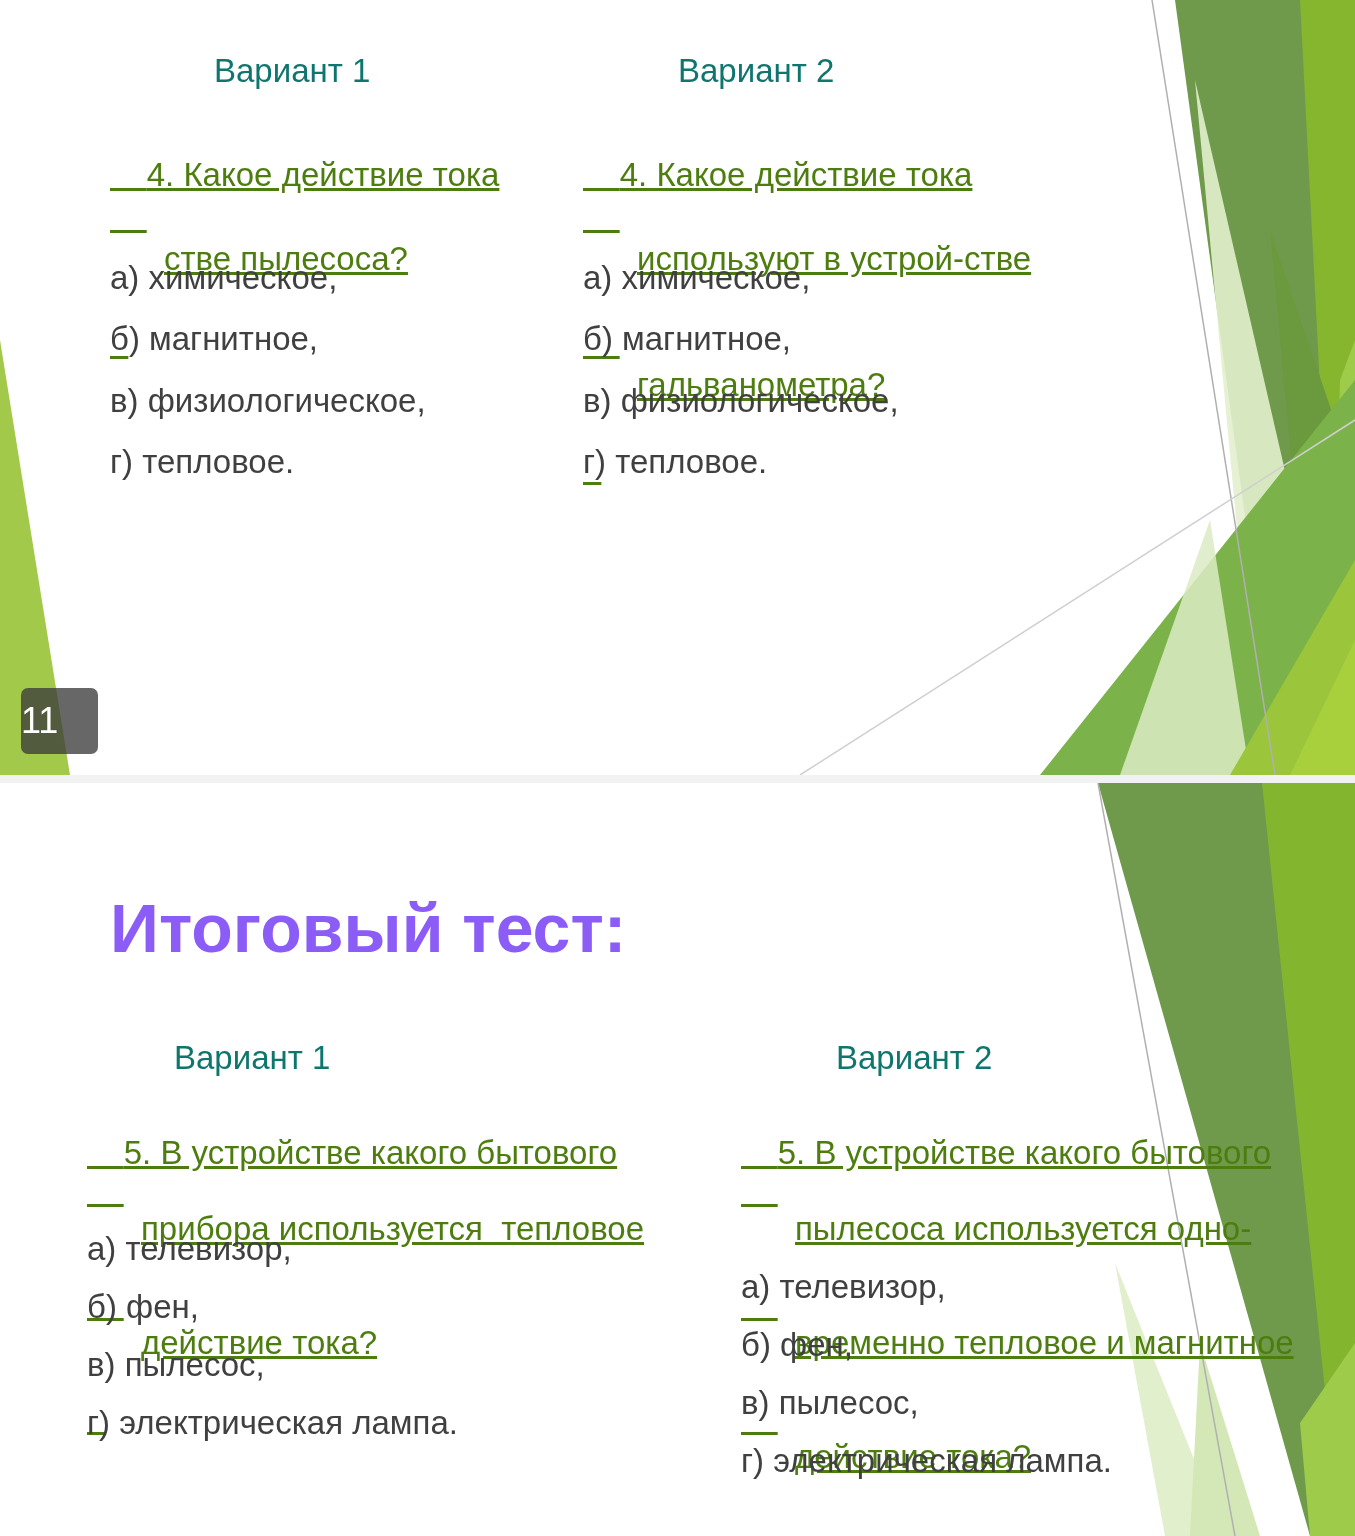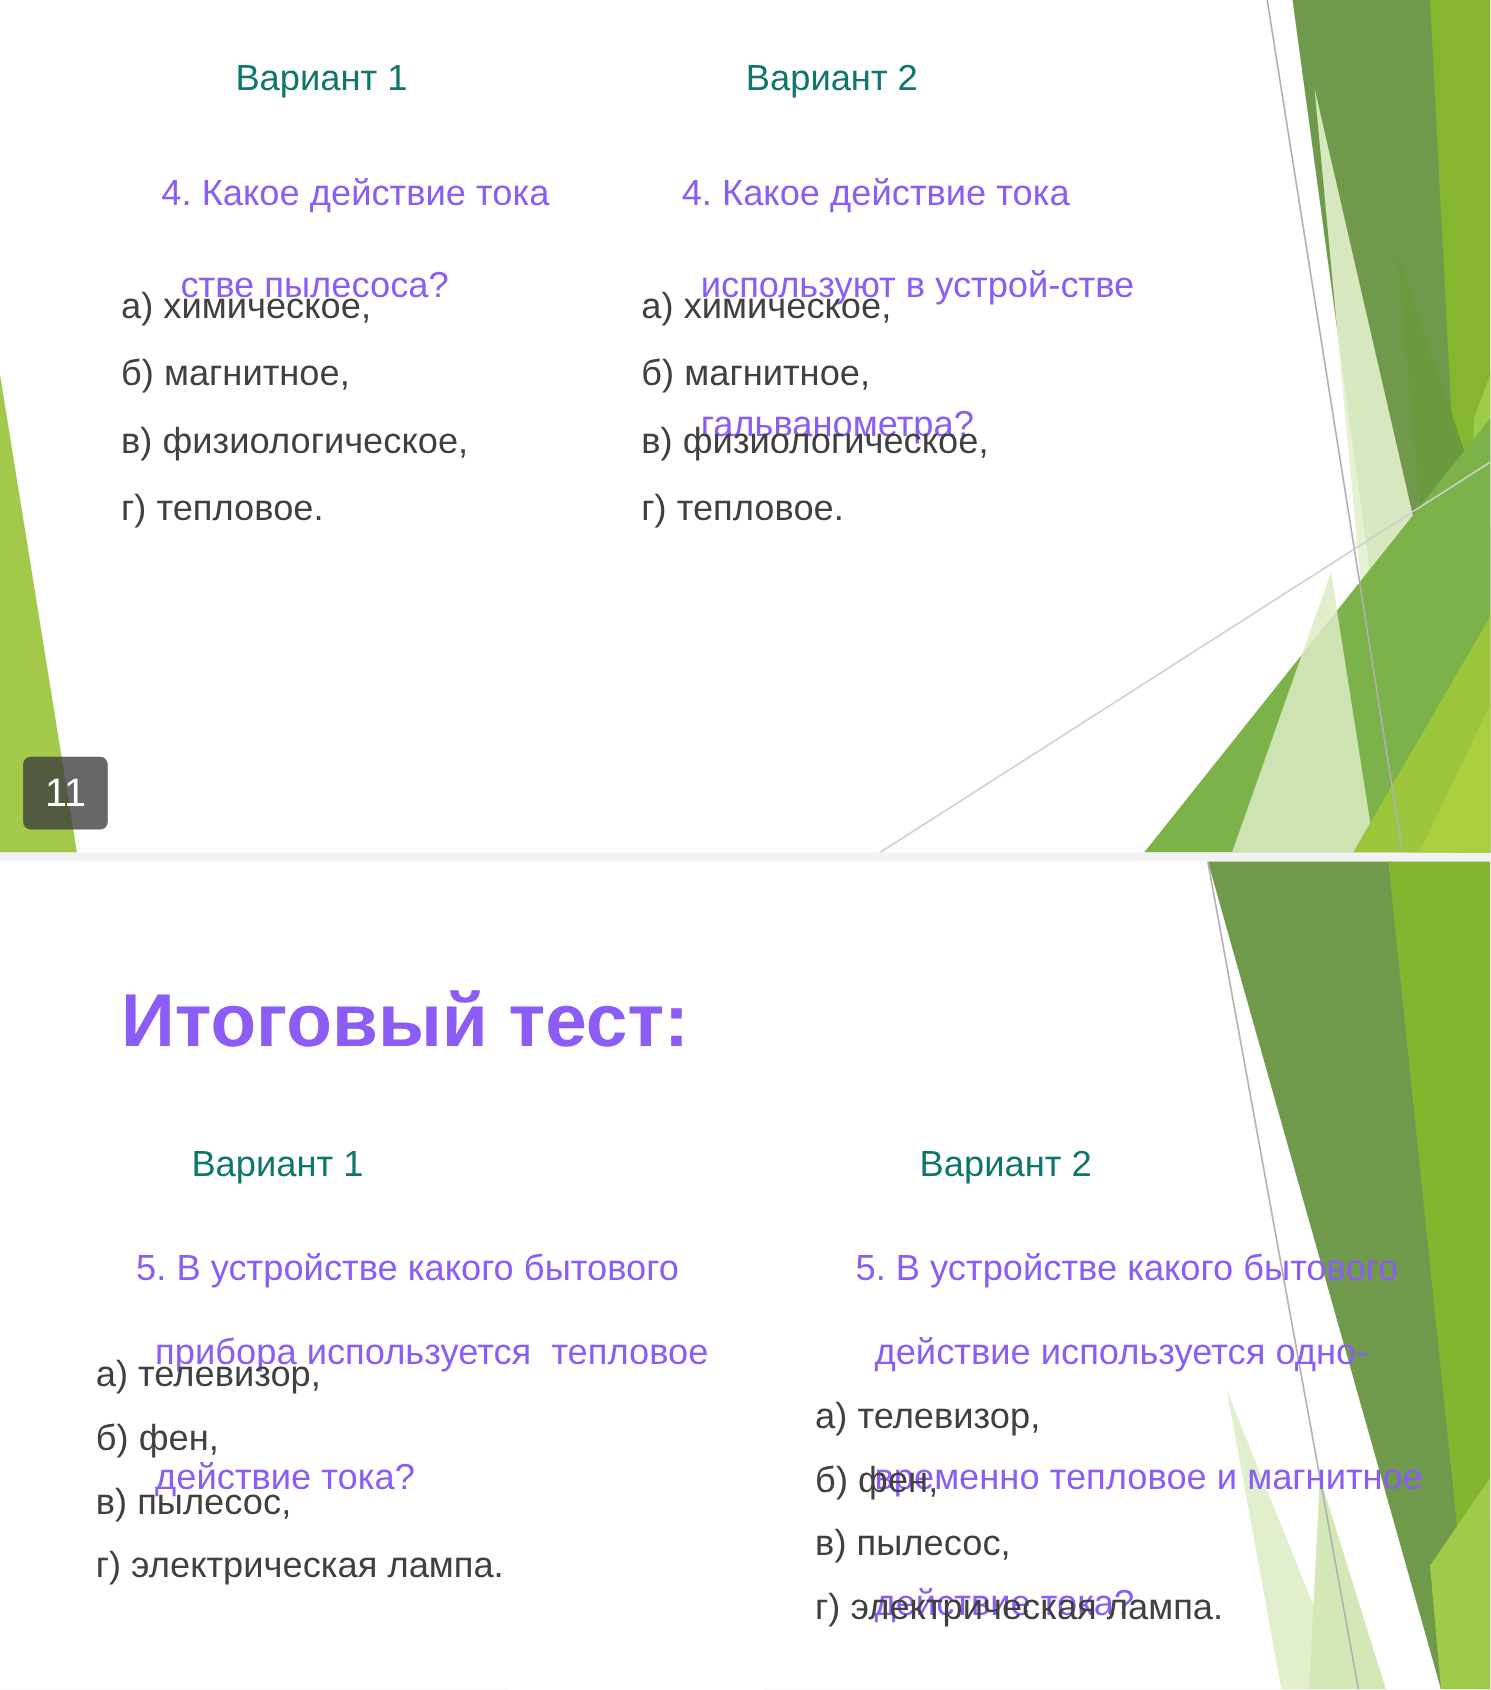--- a/index.html
+++ b/index.html
@@ -4,27 +4,27 @@
 <style>
   html, body { margin: 0; padding: 0; background: #f2f2f2; }
   body { width: 1355px; height: 1536px; position: relative; overflow: hidden;
          font-family: "Liberation Sans", "DejaVu Sans", sans-serif; color: #404040; }
   .slide { position: absolute; left: 0; width: 1355px; background: #ffffff; overflow: hidden; }
   #slide1 { top: 0; height: 775px; }
   #slide2 { top: 783px; height: 753px; }
   .deco { position: absolute; left: 0; top: 0; }
   .txt { position: absolute; white-space: pre; }
   .variant { color: #0f766e; font-size: 33px; }
-  .q { font-size: 33px; line-height: 42px; color: #8b5cf6; }
+  .q { font-size: 33px; line-height: 42px; color: #4d7c0f; text-decoration: underline; }
   .q .indent { display: block; padding-left: 54px; }
   .opt { font-size: 33px; color: #404040; }
   .title { color: #8b5cf6; font-size: 68px; font-weight: bold; }
   .badge { position: absolute; left: 21px; top: 688px; width: 77px; height: 66px;
            background: rgba(60,60,60,0.78); border-radius: 7px; color: #fff;
-           font-size: 36px; line-height: 66px; text-align: center; }
+           font-size: 36px; line-height: 66px; }
 </style>
 </head>
 <body>
 
 <div class="slide" id="slide1">
   <svg class="deco" width="1355" height="775">
 
     <polygon points="0,340 70,775 0,775" fill="#a2c94a"></polygon>
 
     <polygon points="1175,0 1355,0 1355,775 1280,775" fill="#6f9a4b"></polygon>
@@ -83,21 +83,21 @@
     <span class="indent">действие тока?</span>
   </div>
   <div class="txt opt" style="left:87px; top:447px;">а) телевизор,</div>
   <div class="txt opt" style="left:87px; top:505px;">б) фен,</div>
   <div class="txt opt" style="left:87px; top:563px;">в) пылесос,</div>
   <div class="txt opt" style="left:87px; top:621px;">г) электрическая лампа.</div>
 
   <div class="txt variant" style="left:836px; top:256px;">Вариант 2</div>
   <div class="txt q" style="left:741px; top:313px; line-height:38px;">
     <span>5. В устройстве какого бытового</span>
-    <span class="indent">действие используется одно-</span>
+    <span class="indent">пылесоса используется одно-</span>
     <span class="indent">временно тепловое и магнитное</span>
     <span class="indent">действие тока?</span>
   </div>
   <div class="txt opt" style="left:741px; top:485px;">а) телевизор,</div>
   <div class="txt opt" style="left:741px; top:543px;">б) фен,</div>
   <div class="txt opt" style="left:741px; top:601px;">в) пылесос,</div>
   <div class="txt opt" style="left:741px; top:659px;">г) электрическая лампа.</div>
 </div>
 
 </body></html>

